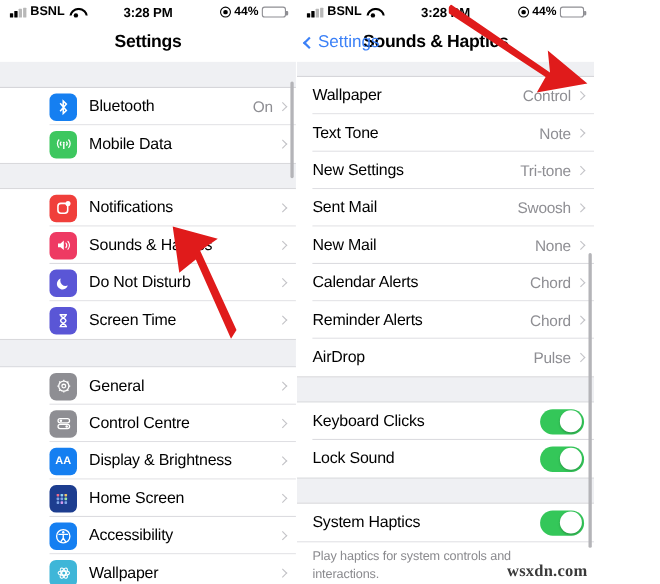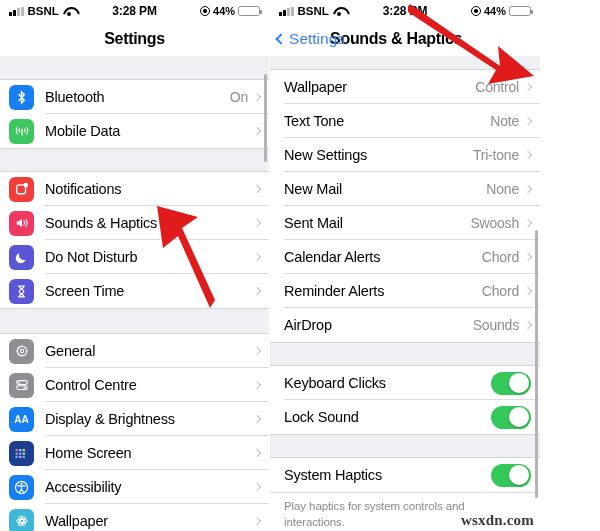--- a/index.html
+++ b/index.html
@@ -75,21 +75,21 @@
   }
   .row::after {
     content:""; position:absolute; left:45px; right:0; bottom:0; height:1px; background:#dcdce0;
   }
   .row.nosep::after { display:none; }
   .row.plain { padding-left:14px; }
   .row.plain::after { left:14px; }
   .ico {
     width:25px; height:25px; border-radius:6px; margin-right:11px;
     display:flex; align-items:center; justify-content:center; flex:none;
-    color:#fff; font-size:11px; font-weight:bold; position:relative;
+    color:#fff; font-size:11px; font-weight:bold; position:relative;margin-left:36px;
   }
   .label { font-size:14.5px; color:#000; letter-spacing:-0.2px; }
   .value { margin-left:auto; font-size:14px; color:#8e8e93; letter-spacing:-0.2px; }
   .chev {
     width:6px; height:6px; border-top:1.6px solid #c3c3c7; border-right:1.6px solid #c3c3c7;
     transform:rotate(45deg); margin-left:7px; flex:none;
   }
   .row .value + .chev { margin-left:6px; }
   .row .label + .chev { margin-left:auto; }
 
@@ -347,42 +347,42 @@
         <span class="label">Text Tone</span>
         <span class="value">Note</span>
         <span class="chev"></span>
       </div>
       <div class="row plain">
         <span class="label">New Settings</span>
         <span class="value">Tri-tone</span>
         <span class="chev"></span>
       </div>
       <div class="row plain">
+        <span class="label">Sent Mail</span>
+        <span class="value">Swoosh</span>
+        <span class="chev"></span>
+      </div>
+      <div class="row plain">
         <span class="label">New Mail</span>
         <span class="value">None</span>
         <span class="chev"></span>
       </div>
       <div class="row plain">
-        <span class="label">Sent Mail</span>
-        <span class="value">Swoosh</span>
-        <span class="chev"></span>
-      </div>
-      <div class="row plain">
         <span class="label">Calendar Alerts</span>
         <span class="value">Chord</span>
         <span class="chev"></span>
       </div>
       <div class="row plain">
         <span class="label">Reminder Alerts</span>
         <span class="value">Chord</span>
         <span class="chev"></span>
       </div>
       <div class="row plain nosep">
         <span class="label">AirDrop</span>
-        <span class="value">Sounds</span>
+        <span class="value">Pulse</span>
         <span class="chev"></span>
       </div>
 
       <div class="gap"></div>
 
       <div class="row plain">
         <span class="label">Keyboard Clicks</span>
         <span class="toggle">
             <span class="knob"></span>
           </span>

